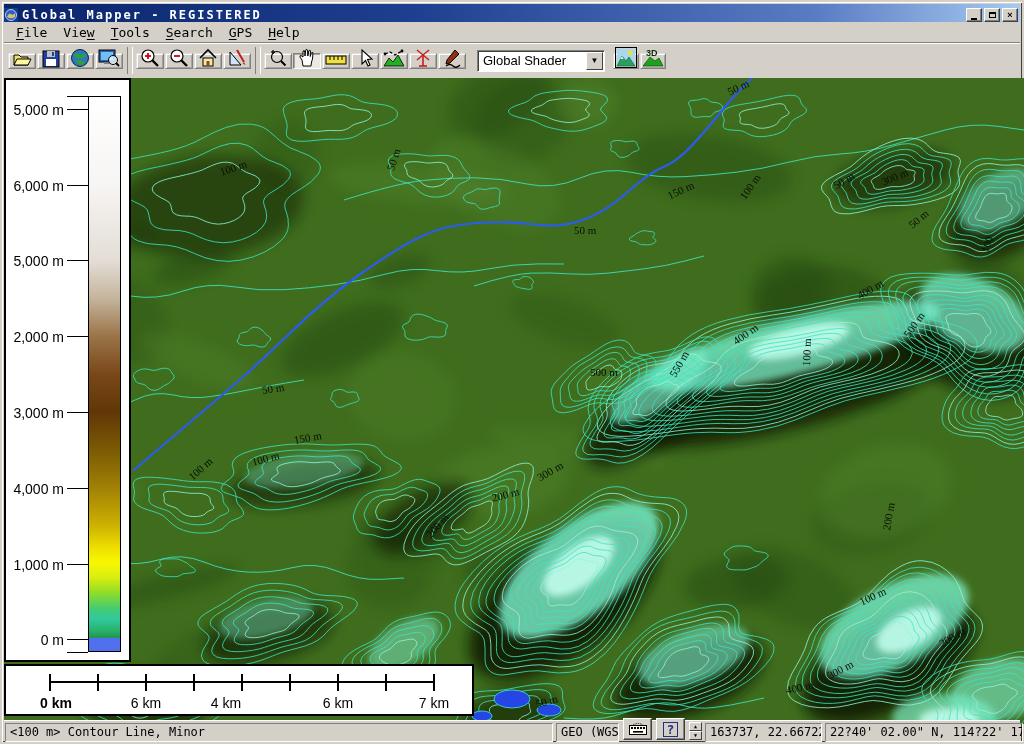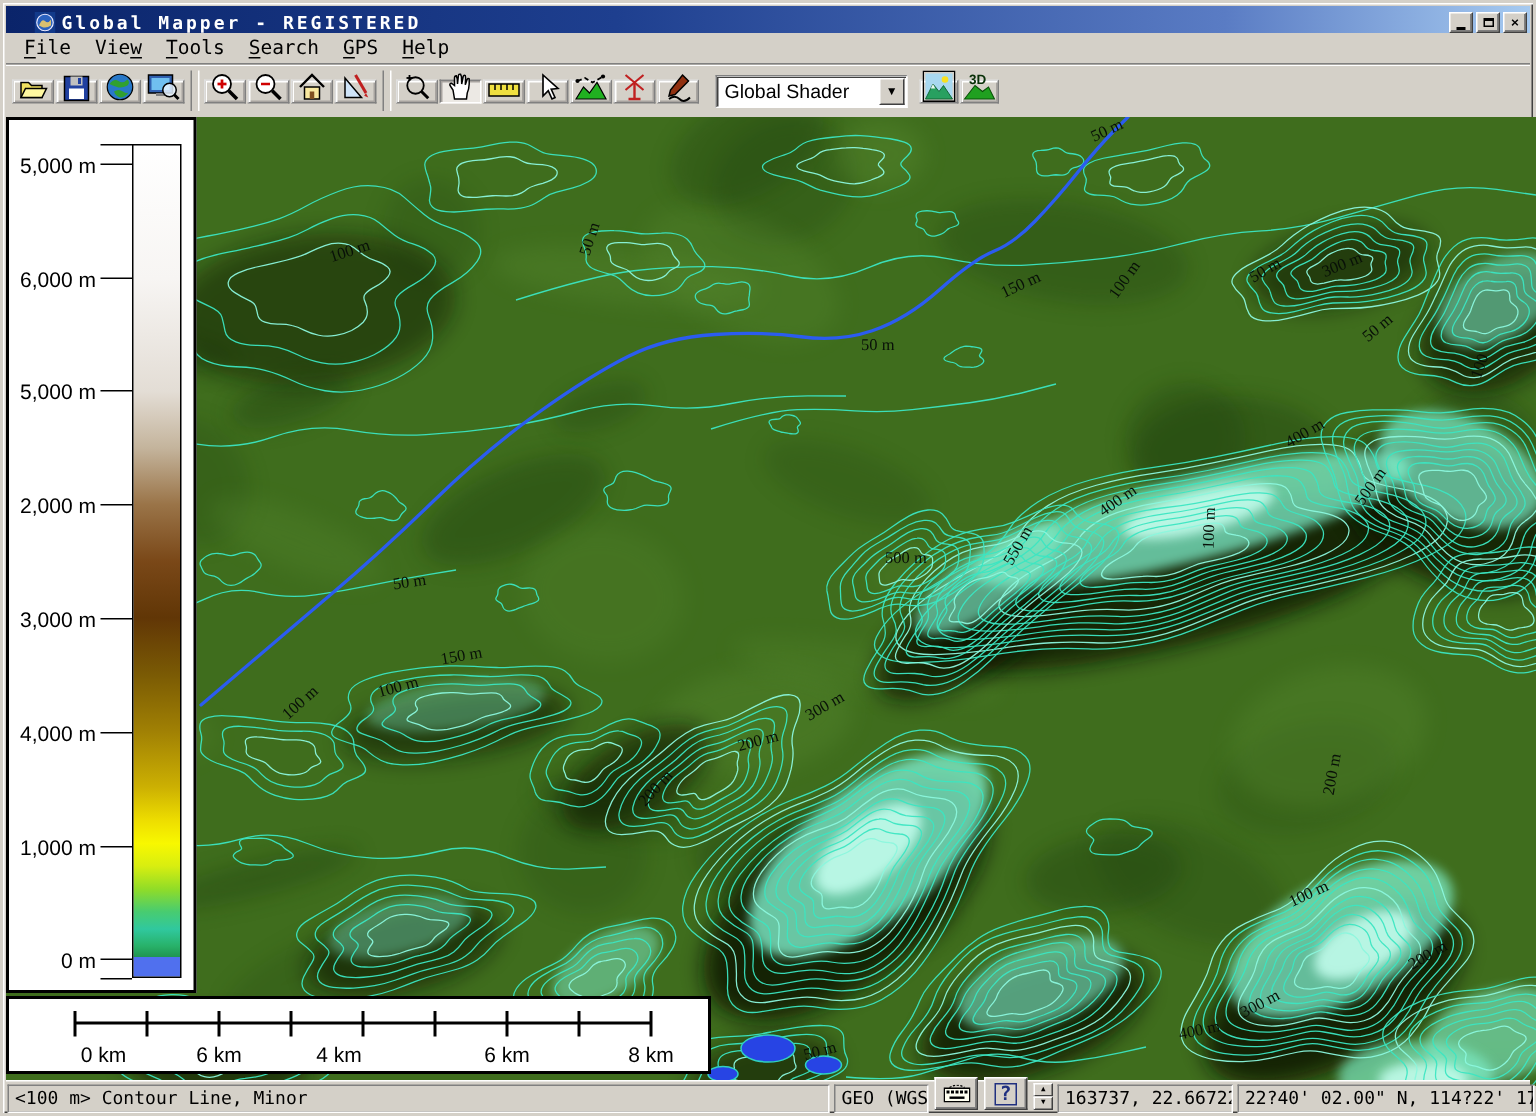--- a/index.html
+++ b/index.html
@@ -10,21 +10,21 @@
     position:absolute; left:0; top:0; width:1024px; height:744px;
     background:#d4d0c8;
     border:2px solid #d4d0c8;
     box-shadow: inset 1px 1px 0 #ffffff, inset -1px -1px 0 #404040;
   }
 
   
   .titlebar {
     position:absolute; left:2px; top:2px; right:2px; height:22px;
     background:linear-gradient(90deg,#0a246a 0%,#1e3f8f 40%,#5a7cc4 80%,#a6caf0 100%);
-    display:flex; align-items:center; padding-left:19px;
+    display:flex; align-items:center; padding-left:0;
   }
   .app-icon { width:14px; height:14px; margin-right:4px; flex:0 0 auto; }
   .title-text {
     color:#fff; font-family:"DejaVu Sans Mono", monospace; font-weight:bold;
     font-size:12px; letter-spacing:2px; white-space:nowrap;
   }
   .winbtns { margin-left:auto; display:flex; gap:2px; padding-right:2px; }
   .winbtn {
     width:16px; height:14px; background:#d4d0c8;
     border:1px solid; border-color:#fff #404040 #404040 #fff;
@@ -644,25 +644,25 @@
             <line x1="92" y1="8" x2="92" y2="25"></line>
           <line x1="140" y1="8" x2="140" y2="25"></line>
             <line x1="188" y1="8" x2="188" y2="25"></line>
           <line x1="236" y1="8" x2="236" y2="25"></line>
             <line x1="284" y1="8" x2="284" y2="25"></line>
           <line x1="332" y1="8" x2="332" y2="25"></line>
             <line x1="380" y1="8" x2="380" y2="25"></line>
           <line x1="428" y1="8" x2="428" y2="25"></line>
         </g>
       </svg>
-      <span class="km" style="left:63px;">0 km</span>
+      <span class="km" style="left:50px;font-weight:bold;">0 km</span>
       <span class="km" style="left:140px;">6 km</span>
       <span class="km" style="left:220px;">4 km</span>
       <span class="km" style="left:332px;">6 km</span>
-      <span class="km" style="left:428px;">8 km</span>
+      <span class="km" style="left:428px;">7 km</span>
     </div>
   </div>
 
   <div class="statusbar">
     <div class="spanel" style="left:1px; width:548px;">&lt;100 m&gt; Contour Line, Minor</div>
     <div class="spanel" style="left:552px; width:63px;">GEO (WGS8</div>
     <div class="sbtn" style="left:619px;">
       <svg width="18" height="12" viewBox="0 0 18 12">
         <rect x="0.5" y="2.5" width="17" height="9" fill="#fffff0" stroke="#000"></rect>
         <g fill="#000">

